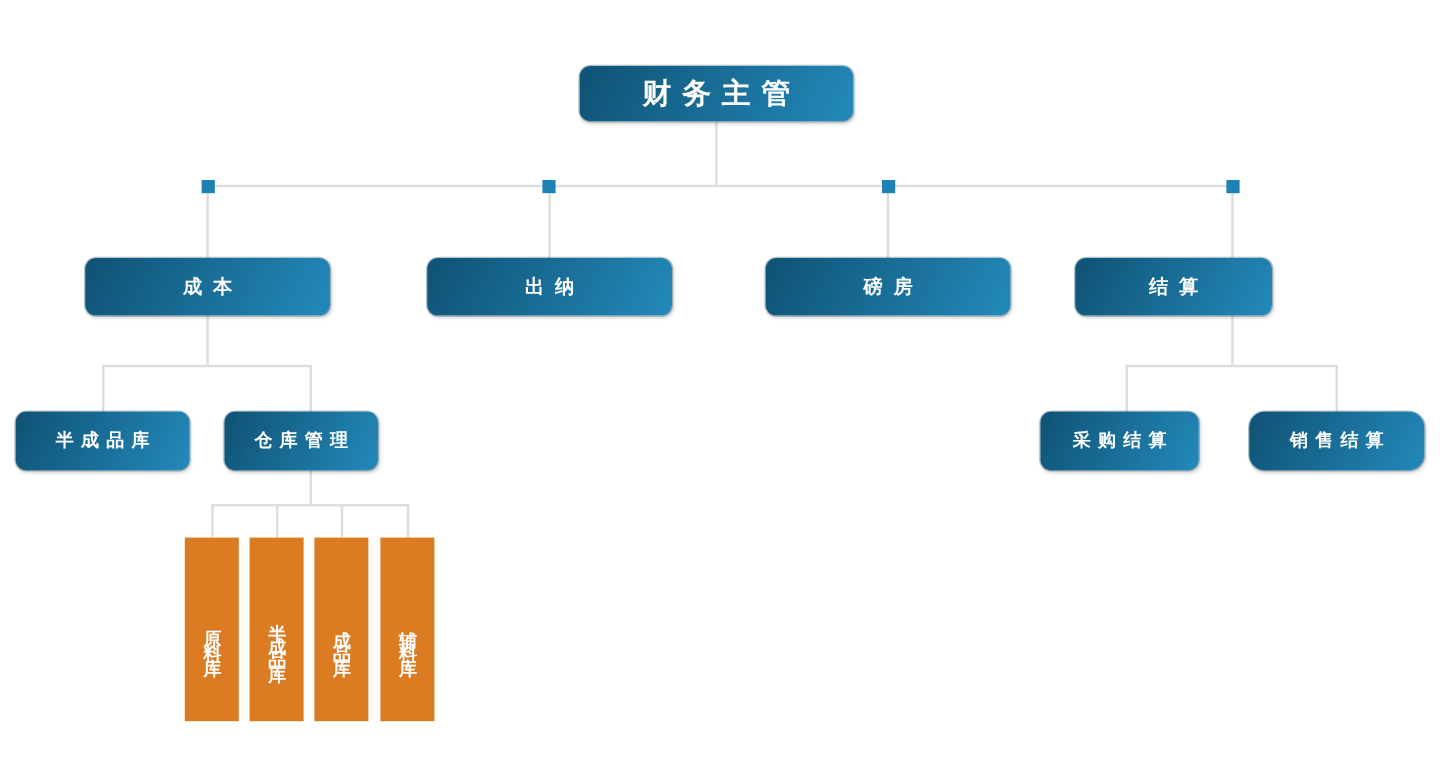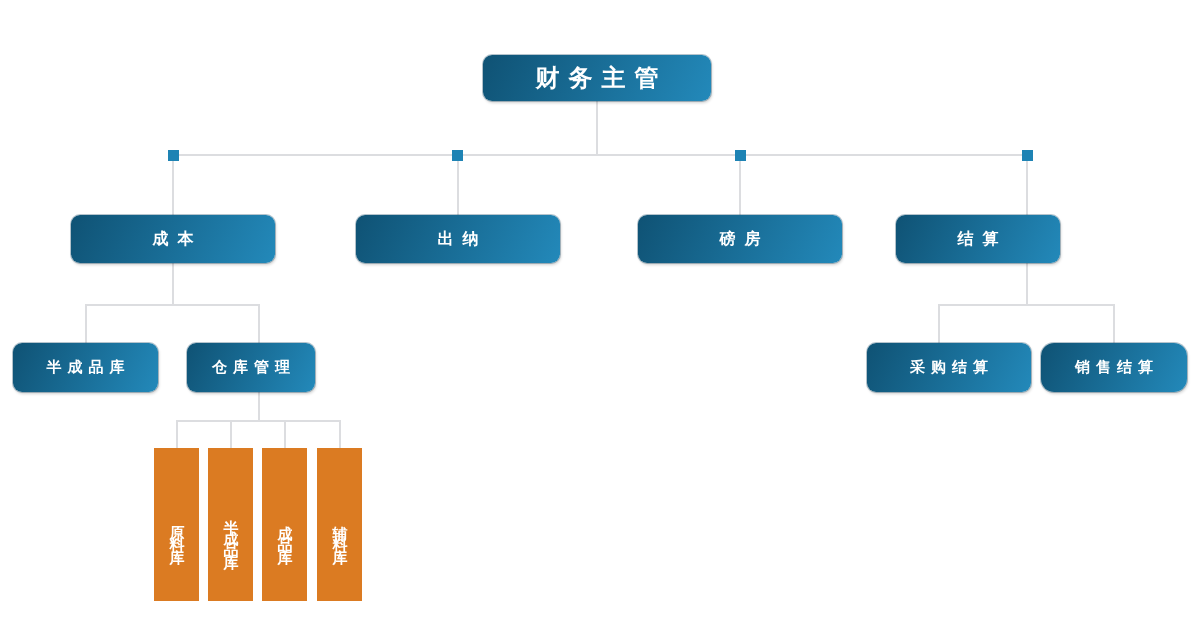--- a/index.html
+++ b/index.html
@@ -113,21 +113,21 @@
     <span class="lbl">结算</span>
   </div>
 
   <div class="node blue lv-3" style="left:13px; top:343px; width:145px; height:49px;">
     <span class="lbl">半成品库</span>
   </div>
   <div class="node blue lv-3" style="left:187px; top:343px; width:128px; height:49px;">
     <span class="lbl">仓库管理</span>
   </div>
 
-  <div class="node blue lv-3" style="left:867px; top:343px; width:164px; height:49px;">
+  <div class="node blue lv-3" style="left:867px; top:343px; width:132px; height:49px;">
     <span class="lbl">采购结算</span>
   </div>
   <div class="node blue lv-3" style="left:1041px; top:343px; width:146px; height:49px;border-radius:13px;">
     <span class="lbl">销售结算</span>
   </div>
 
   <div class="node orange vnode" style="left:154px; top:448px; width:45px; height:153px;">
     <span class="lbl">原料库</span>
   </div>
   <div class="node orange vnode" style="left:208px; top:448px; width:45px; height:153px;">

